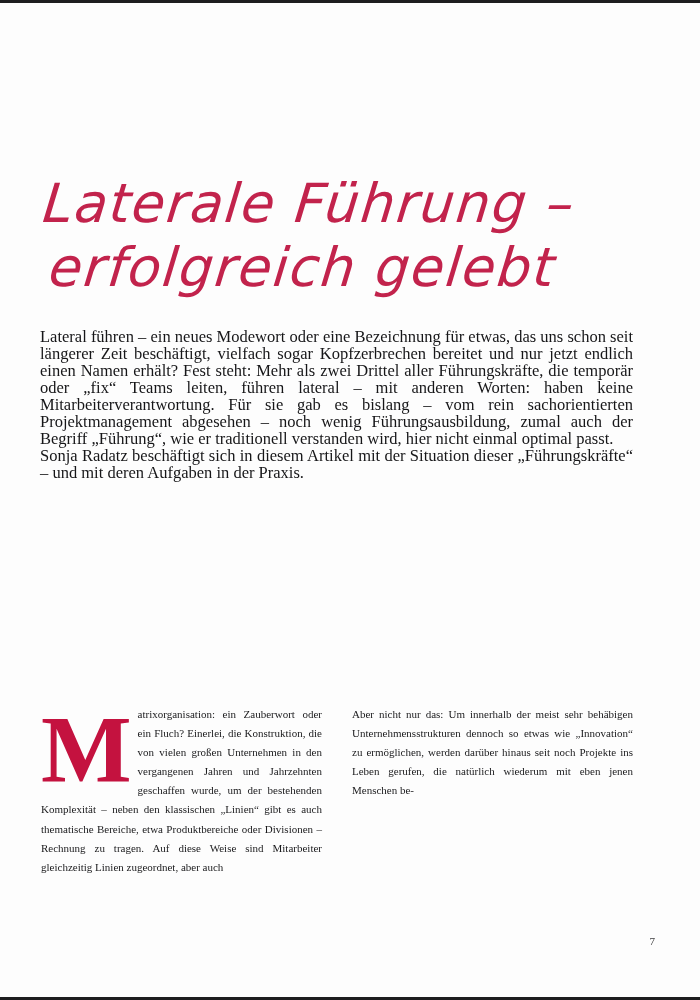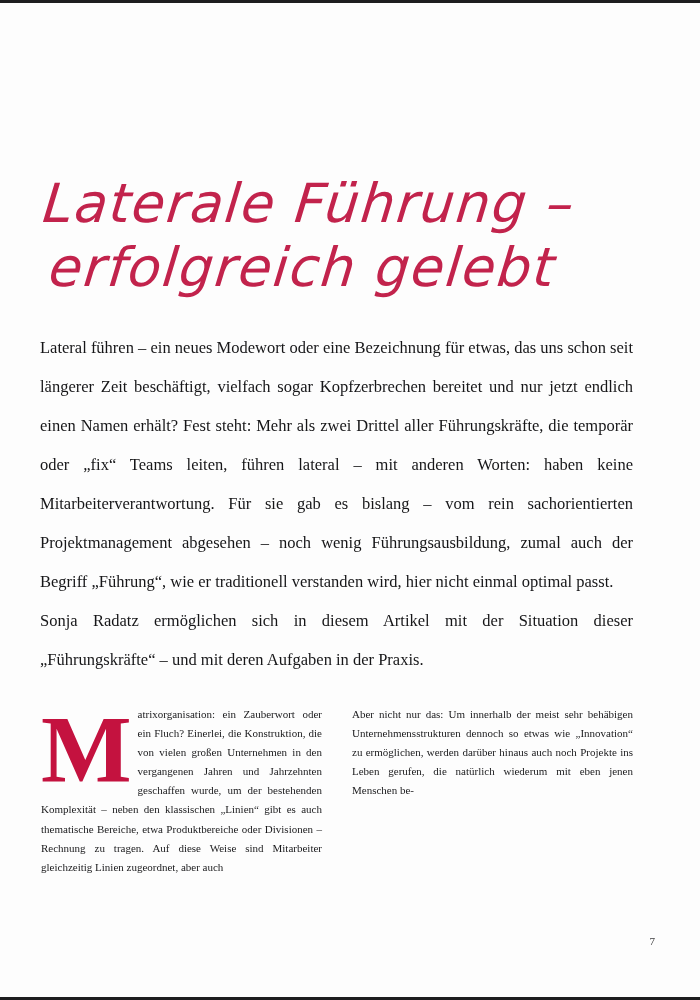--- a/index.html
+++ b/index.html
@@ -62,21 +62,21 @@
   .intro {
     position: absolute;
     left: 40px;
     top: 328px;
     width: 593px;
   }
   .intro p {
     margin: 0;
     font-family: "Liberation Serif", "DejaVu Serif", serif;
     font-size: 16.5px;
-    line-height: 39px;
+    line-height: 17px;
     color: #161618;
     text-align: justify;
     text-justify: inter-word;
     hyphens: manual;
   }
 
   
   .body-columns {
     position: absolute;
     left: 41px;
@@ -126,31 +126,31 @@
 
   <div class="scan-edge-top"></div>
 
   <div class="title-block">
     <div class="title-line title-line-1">Laterale Führung –</div>
     <div class="title-line title-line-2">erfolgreich gelebt</div>
   </div>
 
   <div class="intro">
     <p>Lateral führen – ein neues Modewort oder eine Bezeichnung für etwas, das uns schon seit längerer Zeit beschäftigt, vielfach sogar Kopfzerbrechen bereitet und nur jetzt endlich einen Namen erhält? Fest steht: Mehr als zwei Drittel aller Führungskräfte, die temporär oder „fix“ Teams leiten, führen lateral – mit anderen Worten: haben keine Mitarbeiterverantwortung. Für sie gab es bislang – vom rein sachorientierten Projektmanagement abgesehen – noch wenig Führungsausbildung, zumal auch der Begriff „Führung“, wie er traditionell verstanden wird, hier nicht einmal optimal passt.</p>
-    <p>Sonja Radatz ermöglichen sich in diesem Artikel mit der Situation dieser „Führungskräfte“ – und mit deren Aufgaben in der Praxis.</p>
+    <p>Sonja Radatz beschäftigt sich in diesem Artikel mit der Situation dieser „Führungskräfte“ – und mit deren Aufgaben in der Praxis.</p>
   </div>
 
   <div class="body-columns">
 
     <div class="col col-left">
       <p class="has-dropcap">Matrixorganisation: ein Zauberwort oder ein Fluch? Einerlei, die Konstruktion, die von vielen großen Unternehmen in den vergangenen Jahren und Jahrzehnten geschaffen wurde, um der bestehenden Komplexität – neben den klassischen „Linien“ gibt es auch thematische Bereiche, etwa Produktbereiche oder Divisionen – Rechnung zu tragen. Auf diese Weise sind Mitarbeiter gleichzeitig Linien zugeordnet, aber auch</p>
     </div>
 
     <div class="col col-right">
-      <p>Aber nicht nur das: Um innerhalb der meist sehr behäbigen Unternehmensstrukturen dennoch so etwas wie „Innovation“ zu ermöglichen, werden darüber hinaus auch noch Projekte ins Leben gerufen, die natürlich wiederum mit eben jenen Menschen be-</p>
+      <p>Aber nicht nur das: Um innerhalb der meist sehr behäbigen Unternehmensstrukturen dennoch so etwas wie „Innovation“ zu ermöglichen, werden darüber hinaus seit noch Projekte ins Leben gerufen, die natürlich wiederum mit eben jenen Menschen be-</p>
     </div>
 
   </div>
 
   <div class="page-number">7</div>
 
   <div class="scan-edge-bottom"></div>
 
 </div>
 

